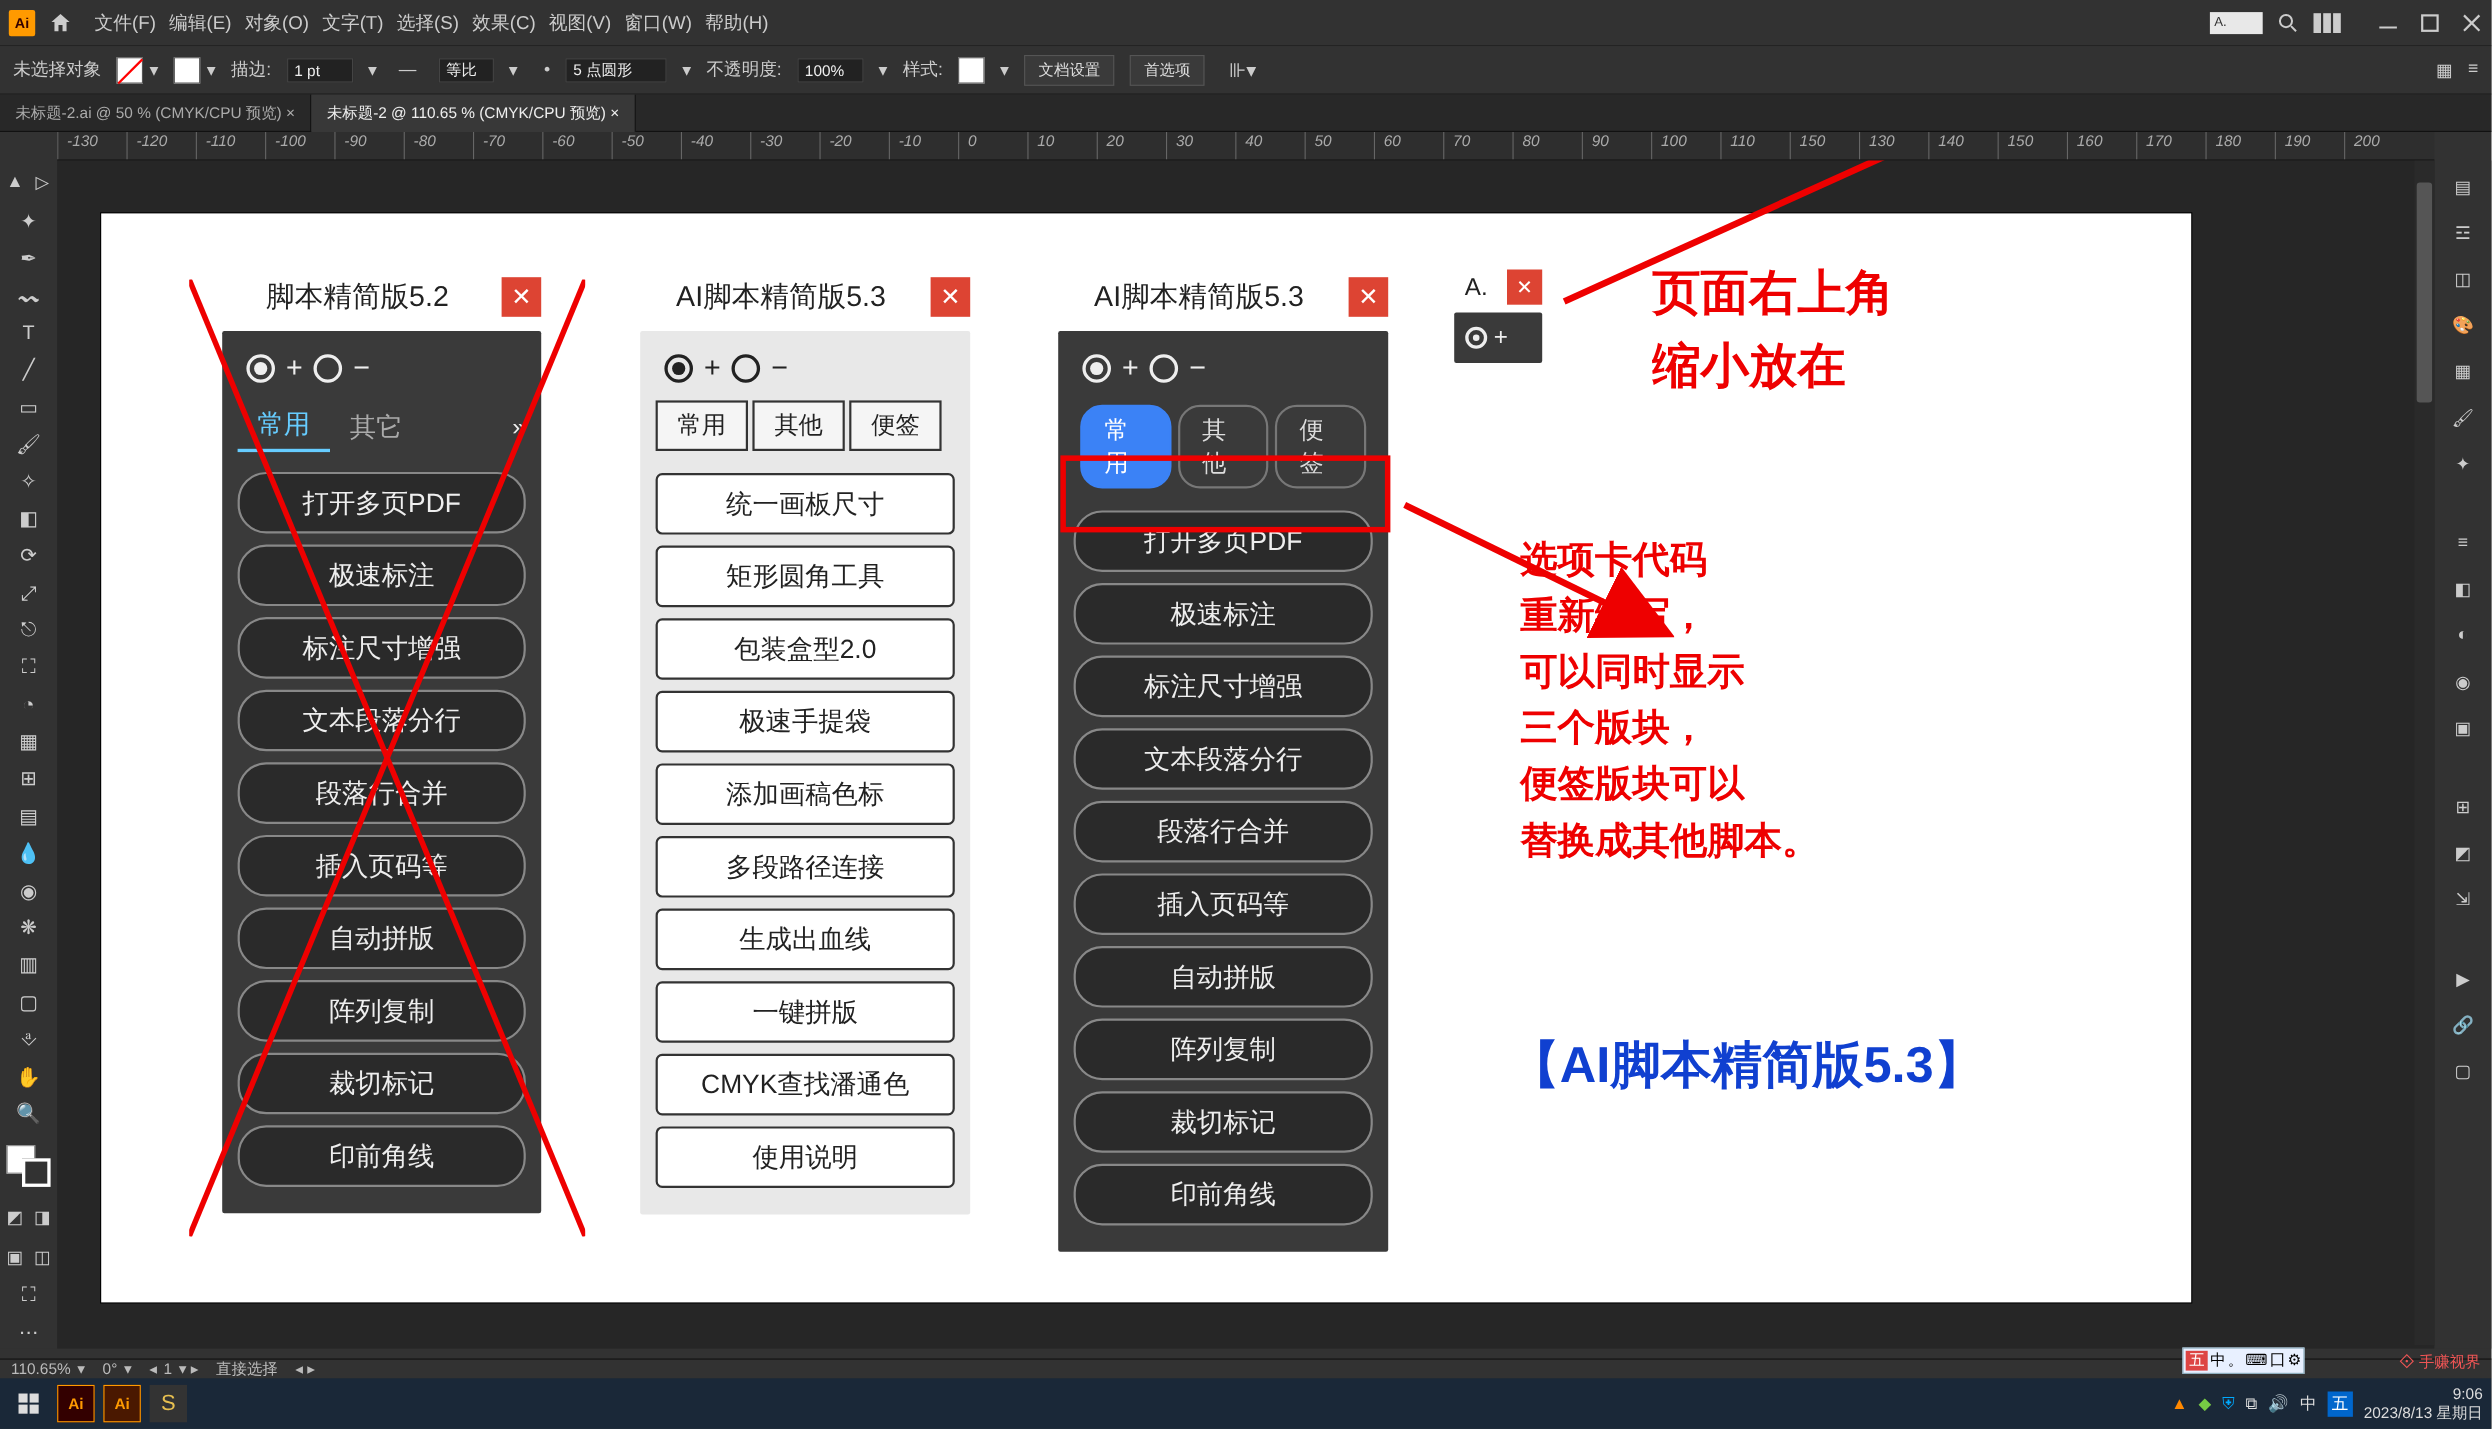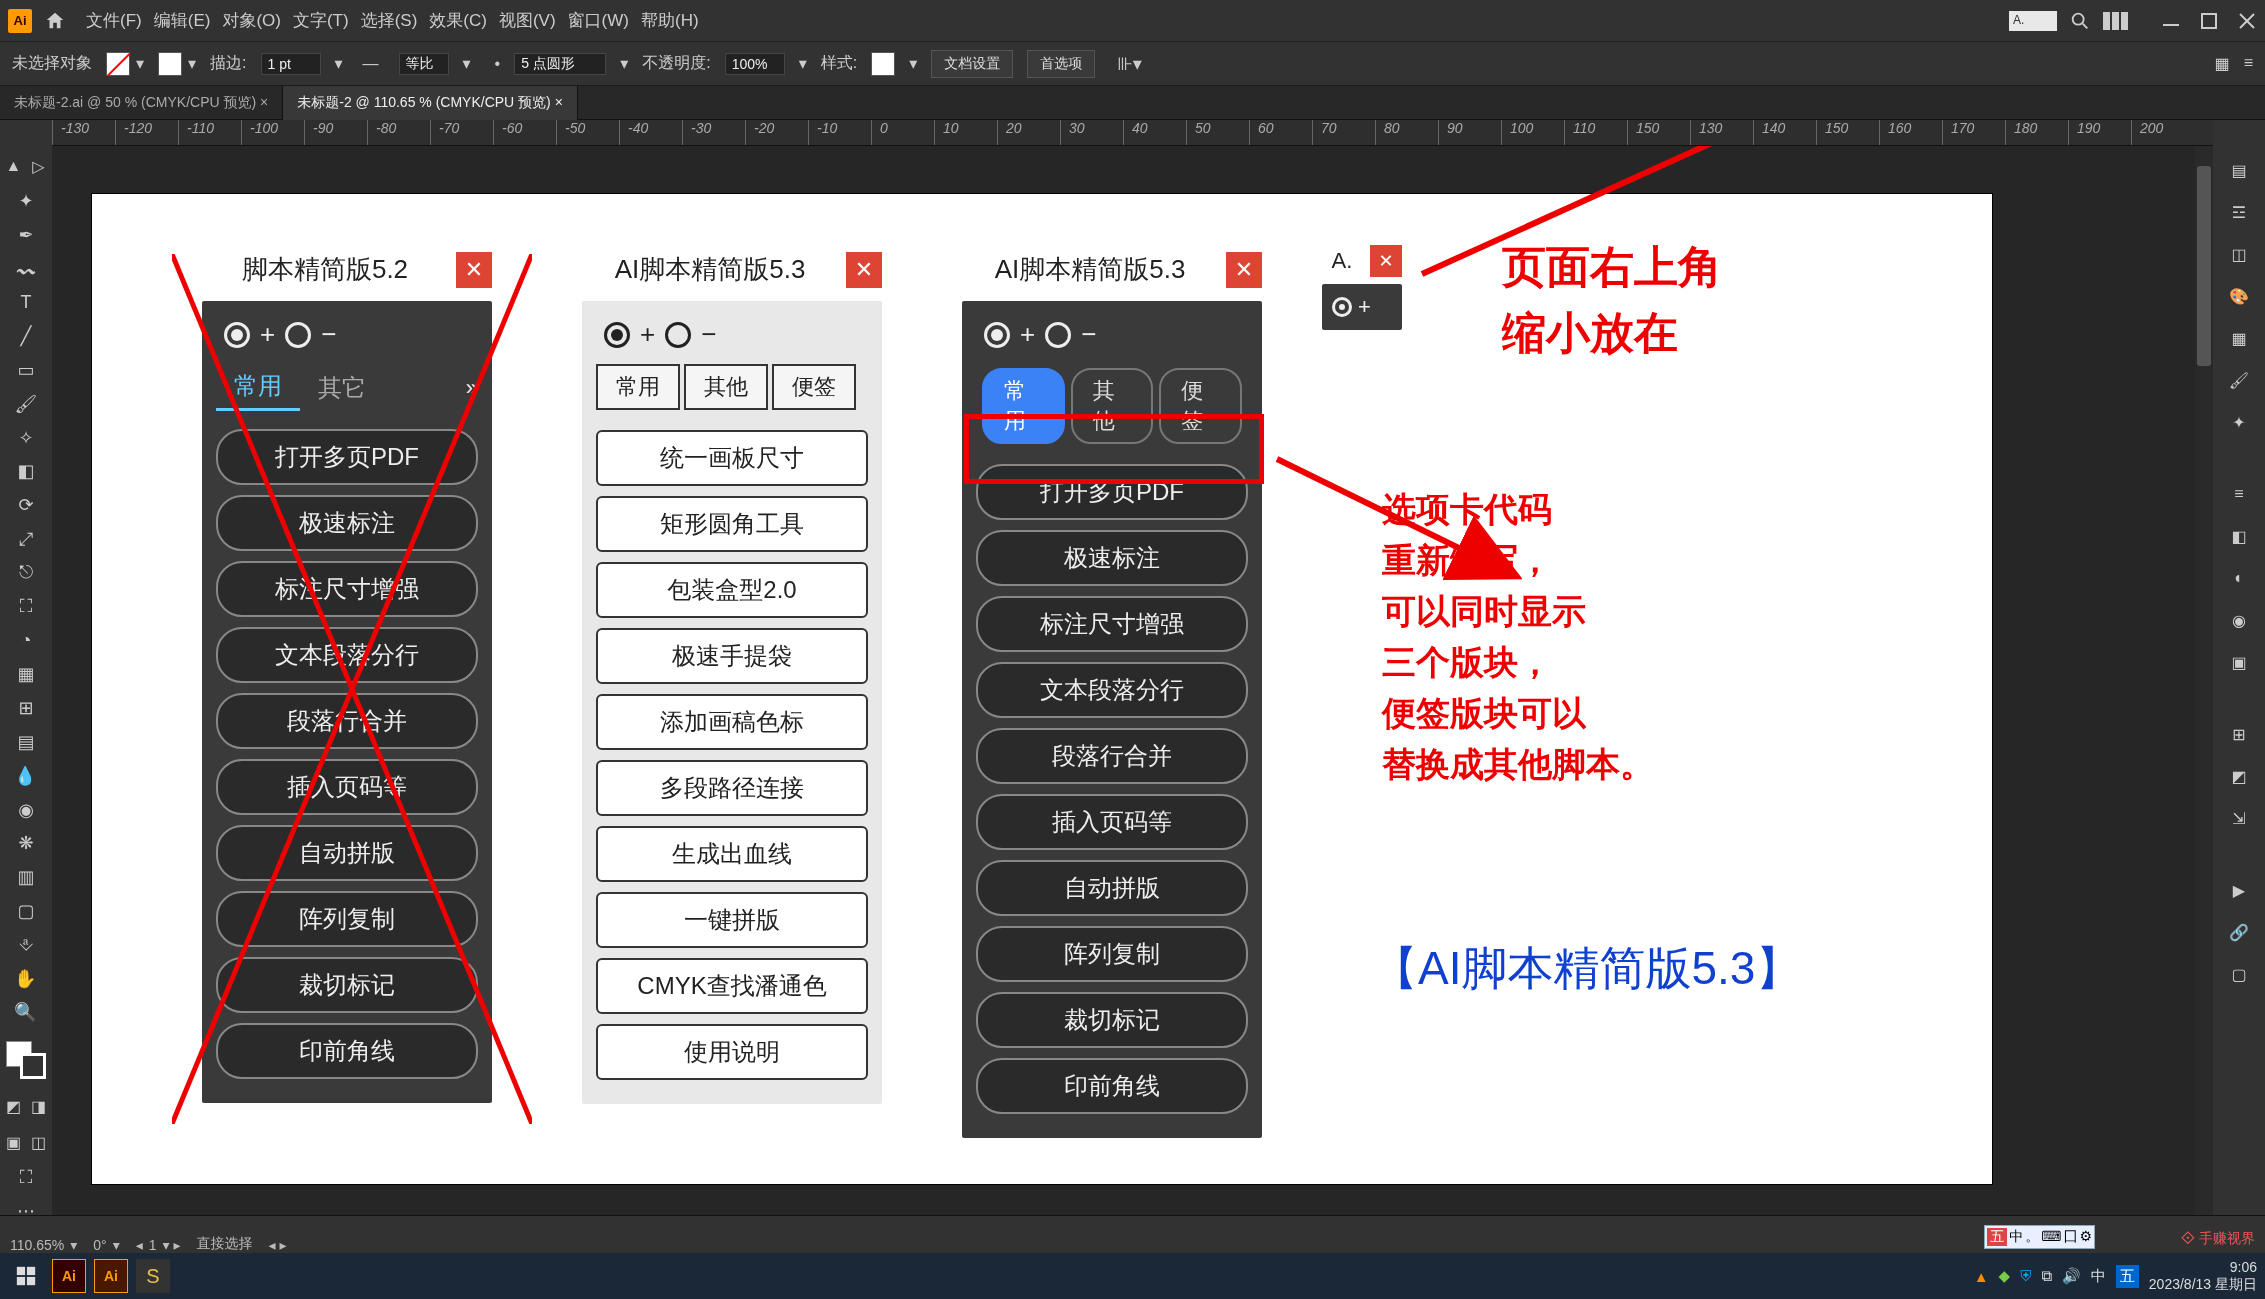--- a/index.html
+++ b/index.html
@@ -77,25 +77,25 @@
 
 
 .red-x { position: absolute; pointer-events: none; }
 .red-x line { stroke: #e00; stroke-width: 5; }
 
 
 .red-box { position: absolute; border: 5px solid #e00; pointer-events: none; }
 
 
 .anno { position: absolute; color: #e00; font-weight: bold; line-height: 1.5; }
-.anno-blue { color: #1040d0; font-weight: normal; }
+.anno-blue { color: #1040d0; font-weight: bold; }
 .arrow-svg { position: absolute; pointer-events: none; }
 
 
-.statusbar { position: absolute; bottom: 46px; left: 0; right: 0; height: 38px; background: #323232; display: flex; align-items: flex-end; color: #bbb; font-size: 14px; padding: 0 10px; gap: 16px; border-top: 1px solid #111; }
+.statusbar { position: absolute; bottom: 46px; left: 0; right: 0; height: 18px; background: #323232; display: flex; align-items: flex-start; color: #bbb; font-size: 14px; padding: 0 10px; gap: 16px; border-top: 1px solid #111; }
 .status-seg { display: flex; align-items: center; gap: 6px; }
 
 
 .taskbar { position: absolute; bottom: 0; left: 0; right: 0; height: 46px; background: #1a2838; display: flex; align-items: center; padding: 0 8px; gap: 8px; }
 .tb-ic { width: 36px; height: 36px; display: flex; align-items: center; justify-content: center; color: #ddd; cursor: pointer; }
 .tb-ai { width: 34px; height: 34px; background: #330000; border: 1px solid #ff9a00; color: #ff9a00; font-size: 14px; font-weight: bold; display: flex; align-items: center; justify-content: center; }
 .tb-right { margin-left: auto; display: flex; align-items: center; gap: 10px; color: #ddd; font-size: 15px; }
 .tb-clock { text-align: right; line-height: 1.2; font-size: 14px; }
 
 .watermark { position: absolute; bottom: 50px; right: 10px; color: #e55; font-size: 14px; display: flex; align-items: center; gap: 4px; }

